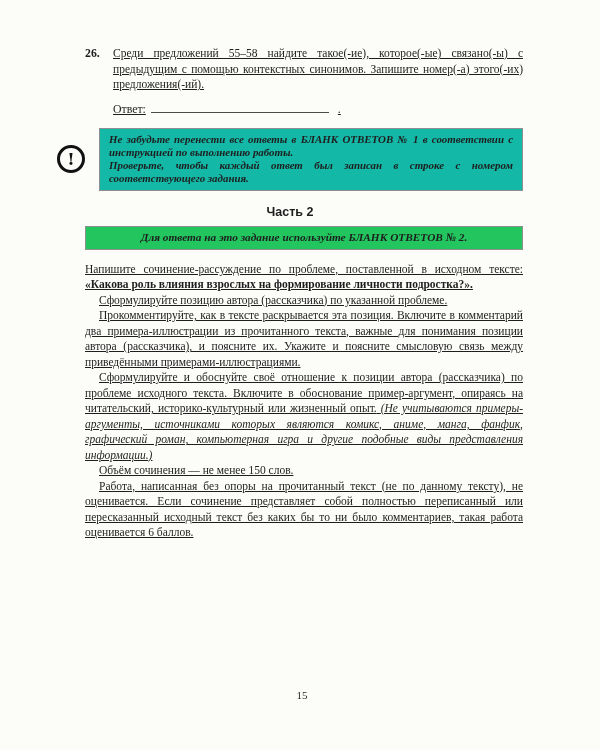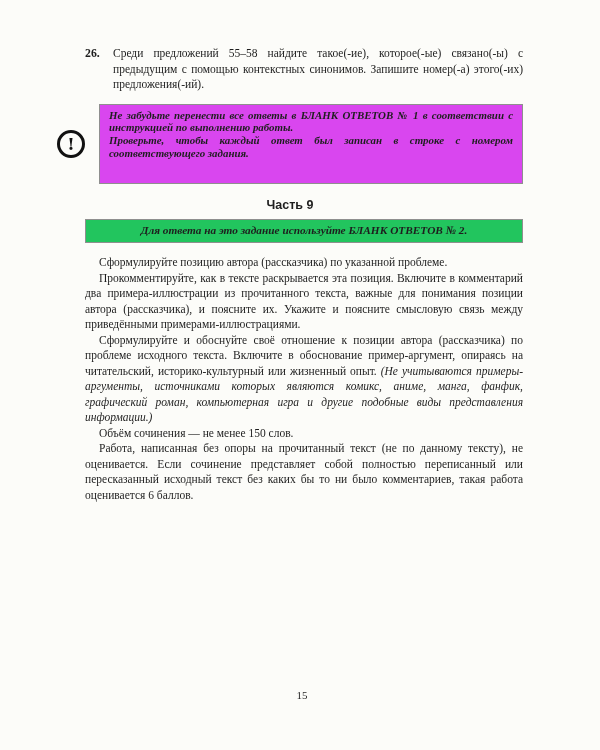--- a/index.html
+++ b/index.html
@@ -23,20 +23,21 @@
   .task { display: flex; margin-left: 28px; }
   .task-num {
     width: 28px; flex-shrink: 0;
     font-weight: bold;
     font-size: 11.8px; line-height: 15.5px;
   }
   .task-body {
     flex: 1;
     font-size: 11.5px; line-height: 15.5px;
     text-align: justify;
+    text-decoration: underline;
   }
   .para { margin: 0; text-indent: 14px; }
   .para.no-indent { text-indent: 0; }
   .bold { font-weight: bold; }
   .italic { font-style: italic; }
   .answer-row {
     margin-top: 8px;
     font-size: 11.8px;
     text-indent: 0;
     text-align: left;
@@ -60,22 +61,22 @@
     border: 3px solid #111;
     border-radius: 50%;
     display: flex; align-items: center; justify-content: center;
     font-weight: 900; font-size: 17px;
     color: #111;
     font-family: "DejaVu Serif", serif;
   }
   .notice-box {
     flex: 1;
     border: 1px solid #8f8f8f;
-    background: #d946ef;
-    padding: 4px 9px 23px 9px;
+    background: #14b8a6;
+    padding: 4px 9px 5px 9px;
     font-weight: bold; font-style: italic;
     font-size: 10.9px; line-height: 12.9px;
     text-align: justify;
   }
   .notice-box p { margin: 0; }
   .part2-heading {
     margin-top: 14px;
     text-align: center;
     font-family: "Liberation Sans", "DejaVu Sans", sans-serif;
     font-weight: bold;
@@ -103,36 +104,40 @@
 </head>
 <body>
 
 <div class="page">
   <div class="content">
 
     <div class="task">
       <div class="task-num">26.</div>
       <div class="task-body">
         <p class="para no-indent">Среди предложений 55–58 найдите такое(-ие), которое(-ые) связано(-ы) с предыдущим с помощью контекстных синонимов. Запишите номер(-а) этого(-их) предложения(-ий).</p>
+        <div class="answer-row">
+          <span>Ответ:</span><span class="answer-line"></span><span class="answer-dot">.</span>
+        </div>
       </div>
     </div>
 
     <div class="notice-row">
       <div class="warn-icon">!</div>
       <div class="notice-box">
         <p>Не забудьте перенести все ответы в БЛАНК ОТВЕТОВ № 1 в соответствии с инструкцией по выполнению работы.</p>
         <p>Проверьте, чтобы каждый ответ был записан в строке с номером соответствующего задания.</p>
       </div>
     </div>
 
-    <div class="part2-heading">Часть 9</div>
+    <div class="part2-heading">Часть 2</div>
     <div class="instruction-box">Для ответа на это задание используйте БЛАНК ОТВЕТОВ № 2.</div>
 
     <div class="task task27">
       <div class="task-body">
+        <p class="para no-indent"><span>Напишите сочинение-рассуждение по проблеме, поставленной в исходном тексте:</span> <span class="bold">«Какова роль влияния взрослых на формирование личности подростка?».</span></p>
         <p class="para">Сформулируйте позицию автора (рассказчика) по указанной проблеме.</p>
         <p class="para">Прокомментируйте, как в тексте раскрывается эта позиция. Включите в комментарий два примера-иллюстрации из прочитанного текста, важные для понимания позиции автора (рассказчика), и поясните их. Укажите и поясните смысловую связь между приведёнными примерами-иллюстрациями.</p>
         <p class="para"><span>Сформулируйте и обоснуйте своё отношение к позиции автора (рассказчика) по проблеме исходного текста. Включите в обоснование пример-аргумент, опираясь на читательский, историко-культурный или жизненный опыт.</span> <span class="italic">(Не учитываются примеры-аргументы, источниками которых являются комикс, аниме, манга, фанфик, графический роман, компьютерная игра и другие подобные виды представления информации.)</span></p>
         <p class="para">Объём сочинения — не менее 150 слов.</p>
         <p class="para">Работа, написанная без опоры на прочитанный текст (не по данному тексту), не оценивается. Если сочинение представляет собой полностью переписанный или пересказанный исходный текст без каких бы то ни было комментариев, такая работа оценивается 6 баллов.</p>
       </div>
     </div>
 
   </div>
 

